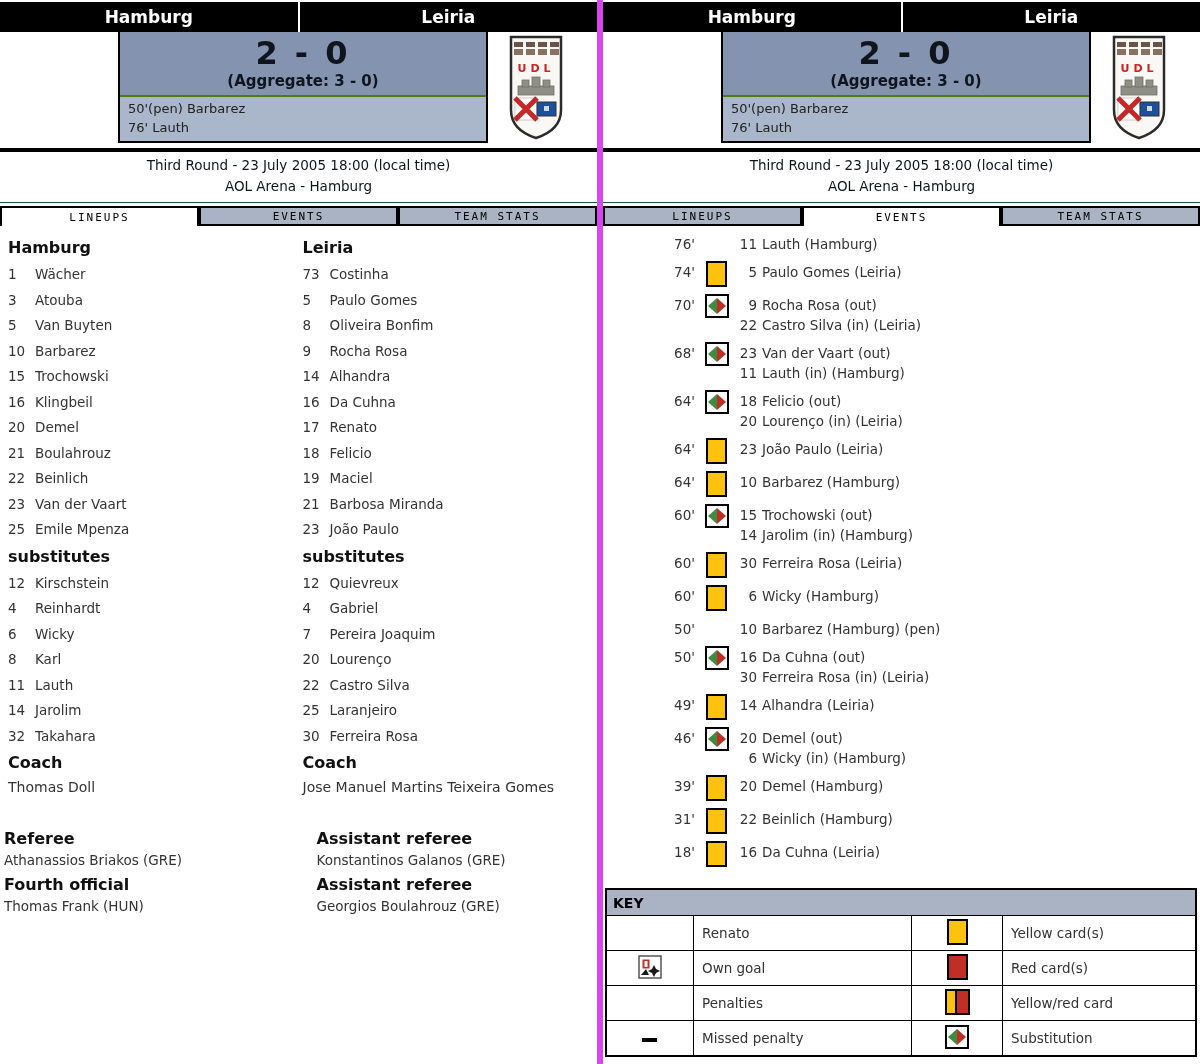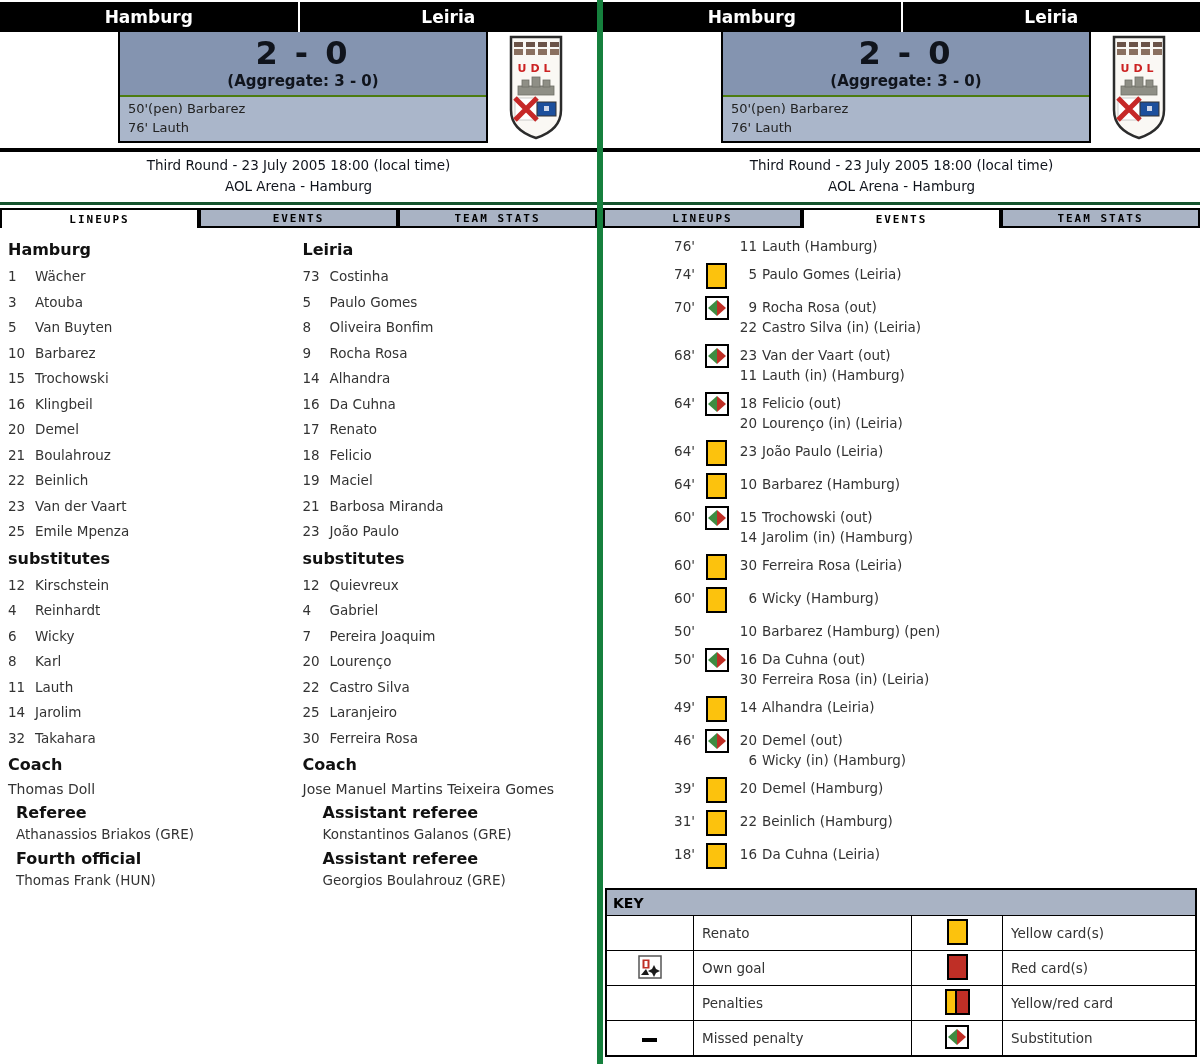--- a/index.html
+++ b/index.html
@@ -1,50 +1,50 @@
 <!DOCTYPE html>
 <html><head>
 <meta charset="utf-8">
 <style>
   html,body{margin:0;padding:0;background:#fff;}
   body{font-family:"DejaVu Sans","Liberation Sans",sans-serif;}
-  .page{position:relative;width:1200px;height:1064px;overflow:hidden;background:#15803d;}
+  .page{position:relative;width:1200px;height:1064px;overflow:hidden;background:#d946ef;}
 
   .panel{position:absolute;top:0;width:597px;height:1064px;background:#fff;}
   #panel-left{left:0;}
   #panel-right{left:603px;}
 
   .teams-bar{display:flex;height:30px;background:#000;margin-top:2px;}
   .team-cell{flex:1;display:flex;align-items:center;justify-content:center;color:#fff;font-weight:bold;font-size:17px;}
   .team-cell.away{border-left:2px solid #fff;}
 
   .score-area{position:relative;height:116px;border-bottom:4px solid #000;}
   .score-box{position:absolute;left:118px;top:0;width:366px;border:2px solid #000;border-top:none;}
   .score-main{background:#8494b0;text-align:center;padding:3px 0 5px;}
   .score-line{font-size:32px;font-weight:bold;color:#10141c;letter-spacing:3px;line-height:37px;}
   .agg-line{font-size:15px;font-weight:bold;color:#10141c;line-height:18px;}
   .scorers{background:#aab6ca;border-top:2px solid #4d7c0f;padding:2px 8px 4px;font-size:13px;color:#222;line-height:19px;}
 
   .crest{position:absolute;right:33px;top:2px;width:56px;height:108px;}
 
-  .venue{border-bottom:3px solid #14532d;text-align:center;font-size:13.5px;color:#10141c;padding:3px 0 5px;line-height:21px;}
+  .venue{border-bottom:1px solid #14532d;text-align:center;font-size:13.5px;color:#10141c;padding:3px 0 5px;line-height:21px;}
 
   .tabs{display:flex;height:20px;margin-top:3px;}
   .tab{flex:1;display:flex;align-items:center;justify-content:center;background:#a9b3c4;border:2px solid #000;
-       font-family:"DejaVu Sans Mono","Liberation Mono",monospace;font-weight:bold;font-size:11px;letter-spacing:2px;color:#000;cursor:pointer;}
+       font-family:"DejaVu Sans Mono","Liberation Mono",monospace;font-weight:normal;font-size:11px;letter-spacing:2px;color:#000;cursor:pointer;}
   .tab.active{background:#fff;border-bottom:none;}
 
   .lineup-cols{display:flex;padding:8px 0 0 8px;}
   .lcol{width:295px;}
   .sec-heading{font-size:16px;font-weight:bold;color:#111;line-height:20px;margin:4px 0;}
   .player-row{font-size:13.5px;color:#333;line-height:25.5px;white-space:nowrap;}
   .pnum{display:inline-block;width:27px;}
   .coach-name{font-size:14px;color:#333;line-height:20px;max-width:258px;}
 
-  .officials{display:flex;padding-left:16px;gap:32px;}
+  .officials{display:flex;padding-left:4px;margin-top:28px;gap:32px;}
   .ocol{width:295px;}
   .off-label{font-size:16px;font-weight:bold;color:#111;line-height:22px;margin-top:3px;}
   .off-name{font-size:13.5px;color:#333;line-height:20px;margin-bottom:4px;}
 
   .events{padding-top:8px;}
   .event{display:flex;margin-bottom:8px;}
   .ev-time{width:92px;text-align:right;font-size:13.5px;color:#333;line-height:20px;flex:none;}
   .ev-icon{width:43px;flex:none;display:flex;justify-content:center;align-items:flex-start;margin-top:-1px;}
   .ev-lines{flex:1;min-width:0;}
   .ev-line{display:block;font-size:13.5px;color:#333;line-height:20px;white-space:nowrap;}

